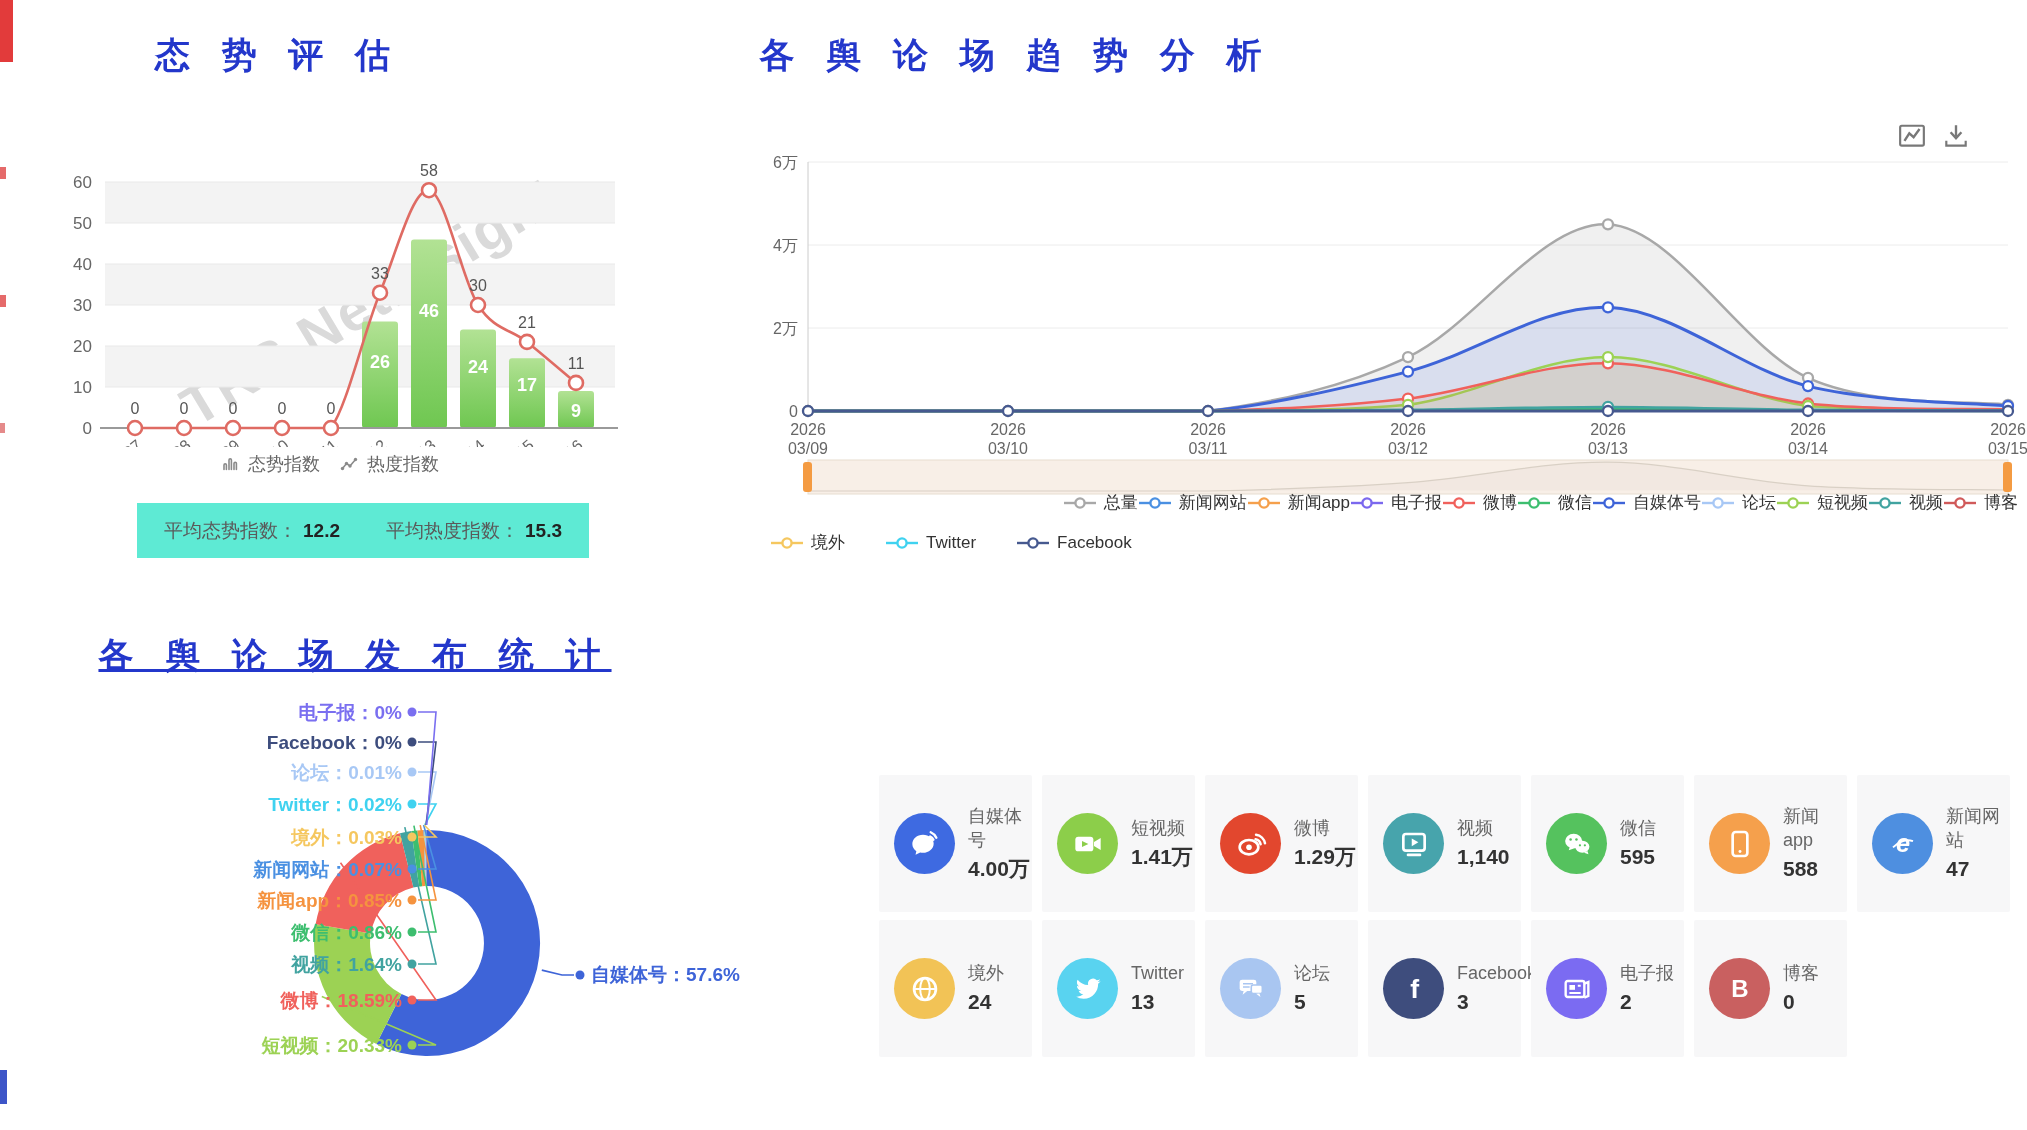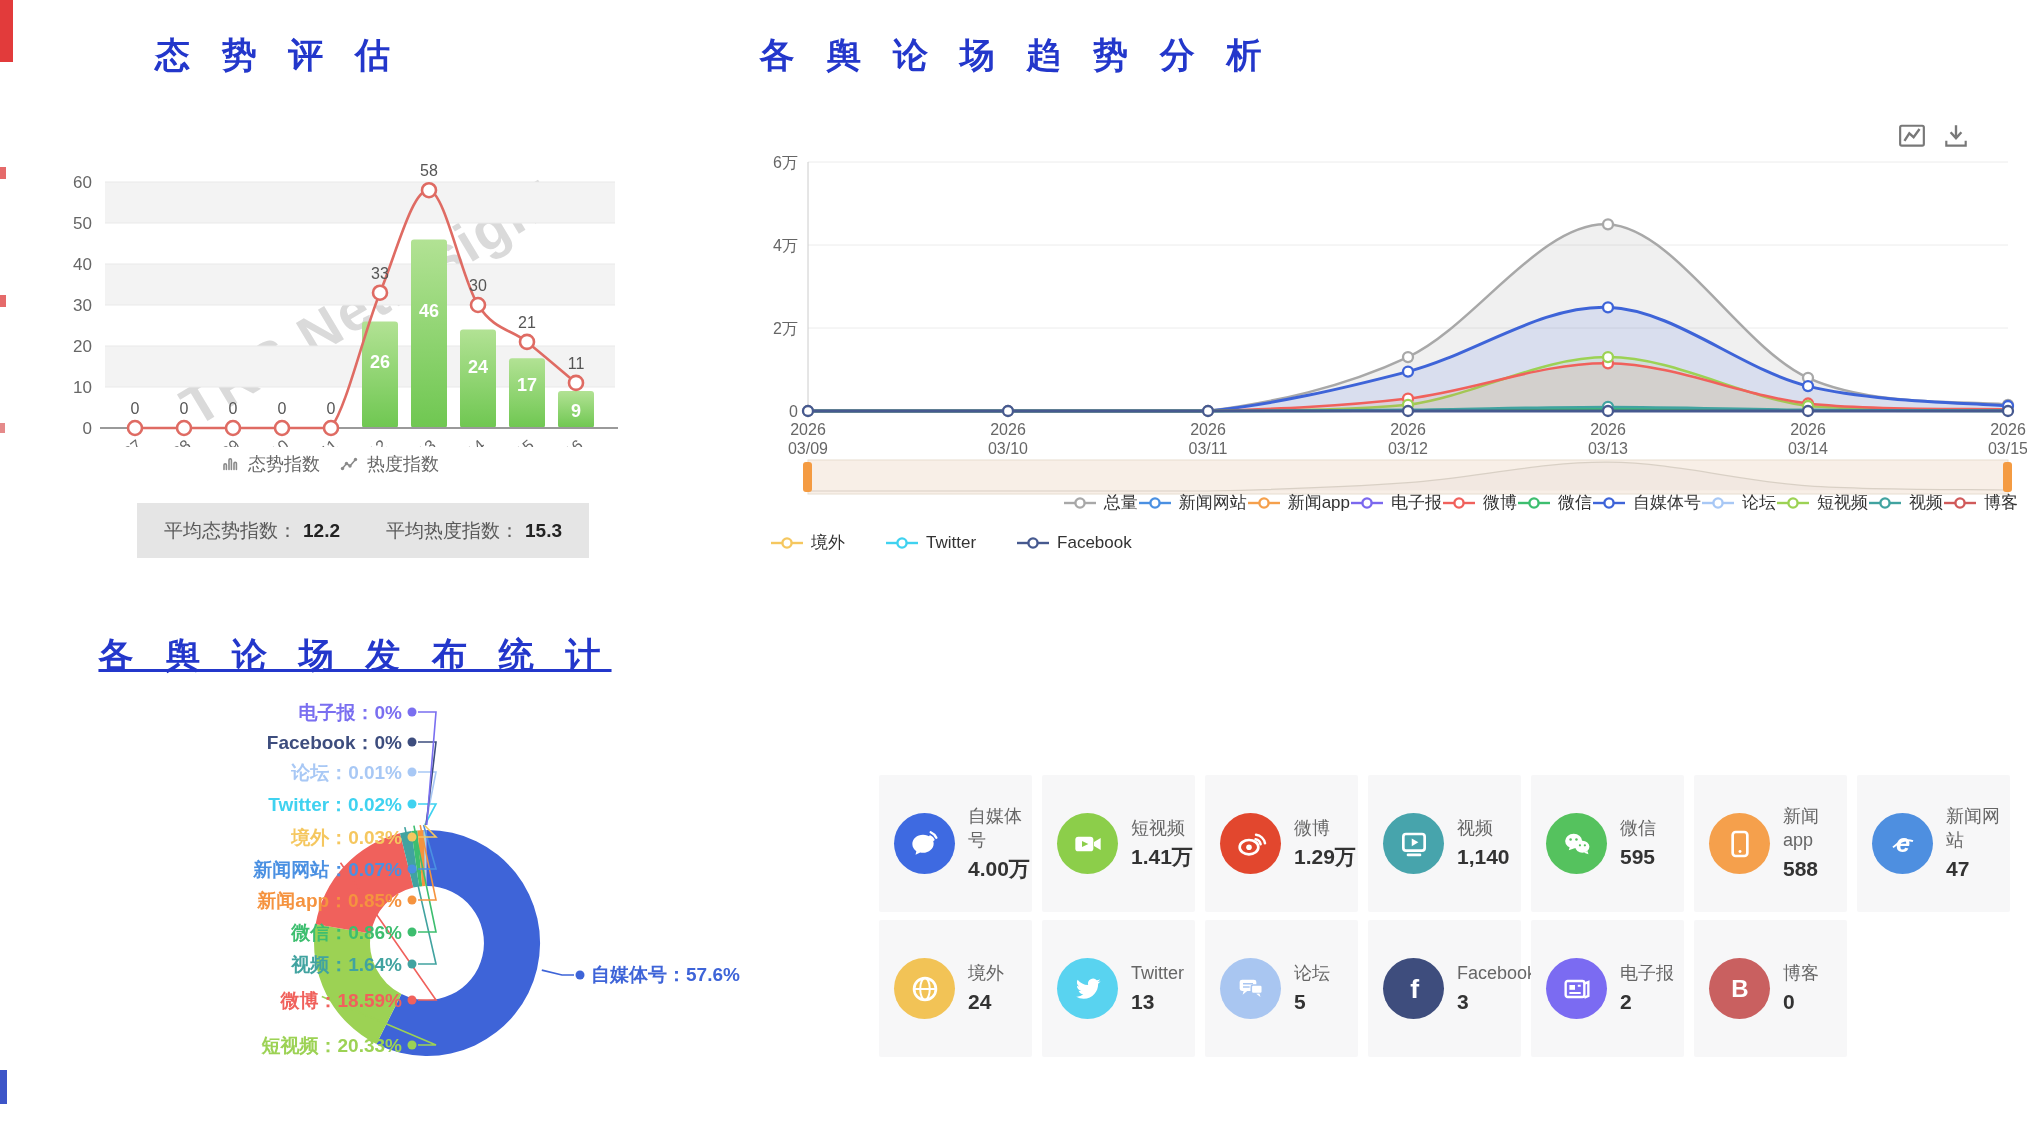--- a/index.html
+++ b/index.html
@@ -3,21 +3,21 @@
 <meta charset="utf-8">
 <style>
   html,body{margin:0;padding:0;background:#fff;overflow:hidden;}
   body{width:2027px;height:1130px;position:relative;font-family:"Liberation Sans",sans-serif;color:#333;}
   svg{font-family:"Liberation Sans",sans-serif;}
   .panel-title{position:absolute;color:#2337cb;font-weight:bold;font-size:35px;letter-spacing:11px;text-align:center;white-space:nowrap;}
   .watermark{position:absolute;left:115px;top:150px;width:510px;height:300px;display:flex;align-items:center;justify-content:center;
     transform:rotate(-31deg);font-size:56px;font-weight:600;color:#bcbcbc;opacity:.55;letter-spacing:2px;pointer-events:none;}
   .legend-a{position:absolute;left:30px;top:452px;width:600px;display:flex;justify-content:center;gap:20px;align-items:center;color:#676767;font-size:18px;}
   .legend-a .item{display:flex;align-items:center;gap:8px;}
-  .avg-strip{position:absolute;left:137px;top:503px;width:452px;height:55px;background:#e5e5e5;display:flex;align-items:center;justify-content:center;gap:46px;font-size:19px;color:#5a5a5a;}
+  .avg-strip{position:absolute;left:137px;top:503px;width:452px;height:55px;background:#5eead4;display:flex;align-items:center;justify-content:center;gap:46px;font-size:19px;color:#5a5a5a;}
   .avg-strip b{color:#222;margin-left:6px;}
   .toolbox{position:absolute;left:1898px;top:122px;display:flex;gap:16px;align-items:center;}
   .toolbox .tbtn{width:28px;height:28px;cursor:pointer;}
   .legend-b{position:absolute;left:770px;width:1248px;display:flex;align-items:center;color:#333;font-size:17px;flex-wrap:nowrap;}
   .legend-b.row1{top:479px;justify-content:flex-end;margin-top:12px;}
   .legend-b.row2{top:531px;justify-content:flex-start;gap:40px;}
   .legend-b .item{display:flex;align-items:center;gap:7px;cursor:pointer;white-space:nowrap;}
   .cards{position:absolute;left:879px;top:775px;display:grid;grid-template-columns:repeat(7,153px);grid-auto-rows:137px;gap:8px 10px;}
   .card{background:#f7f7f8;border-radius:2px;display:flex;align-items:center;}
   .card .cicon{width:61px;height:61px;border-radius:50%;margin-left:15px;flex:0 0 auto;display:flex;align-items:center;justify-content:center;}

